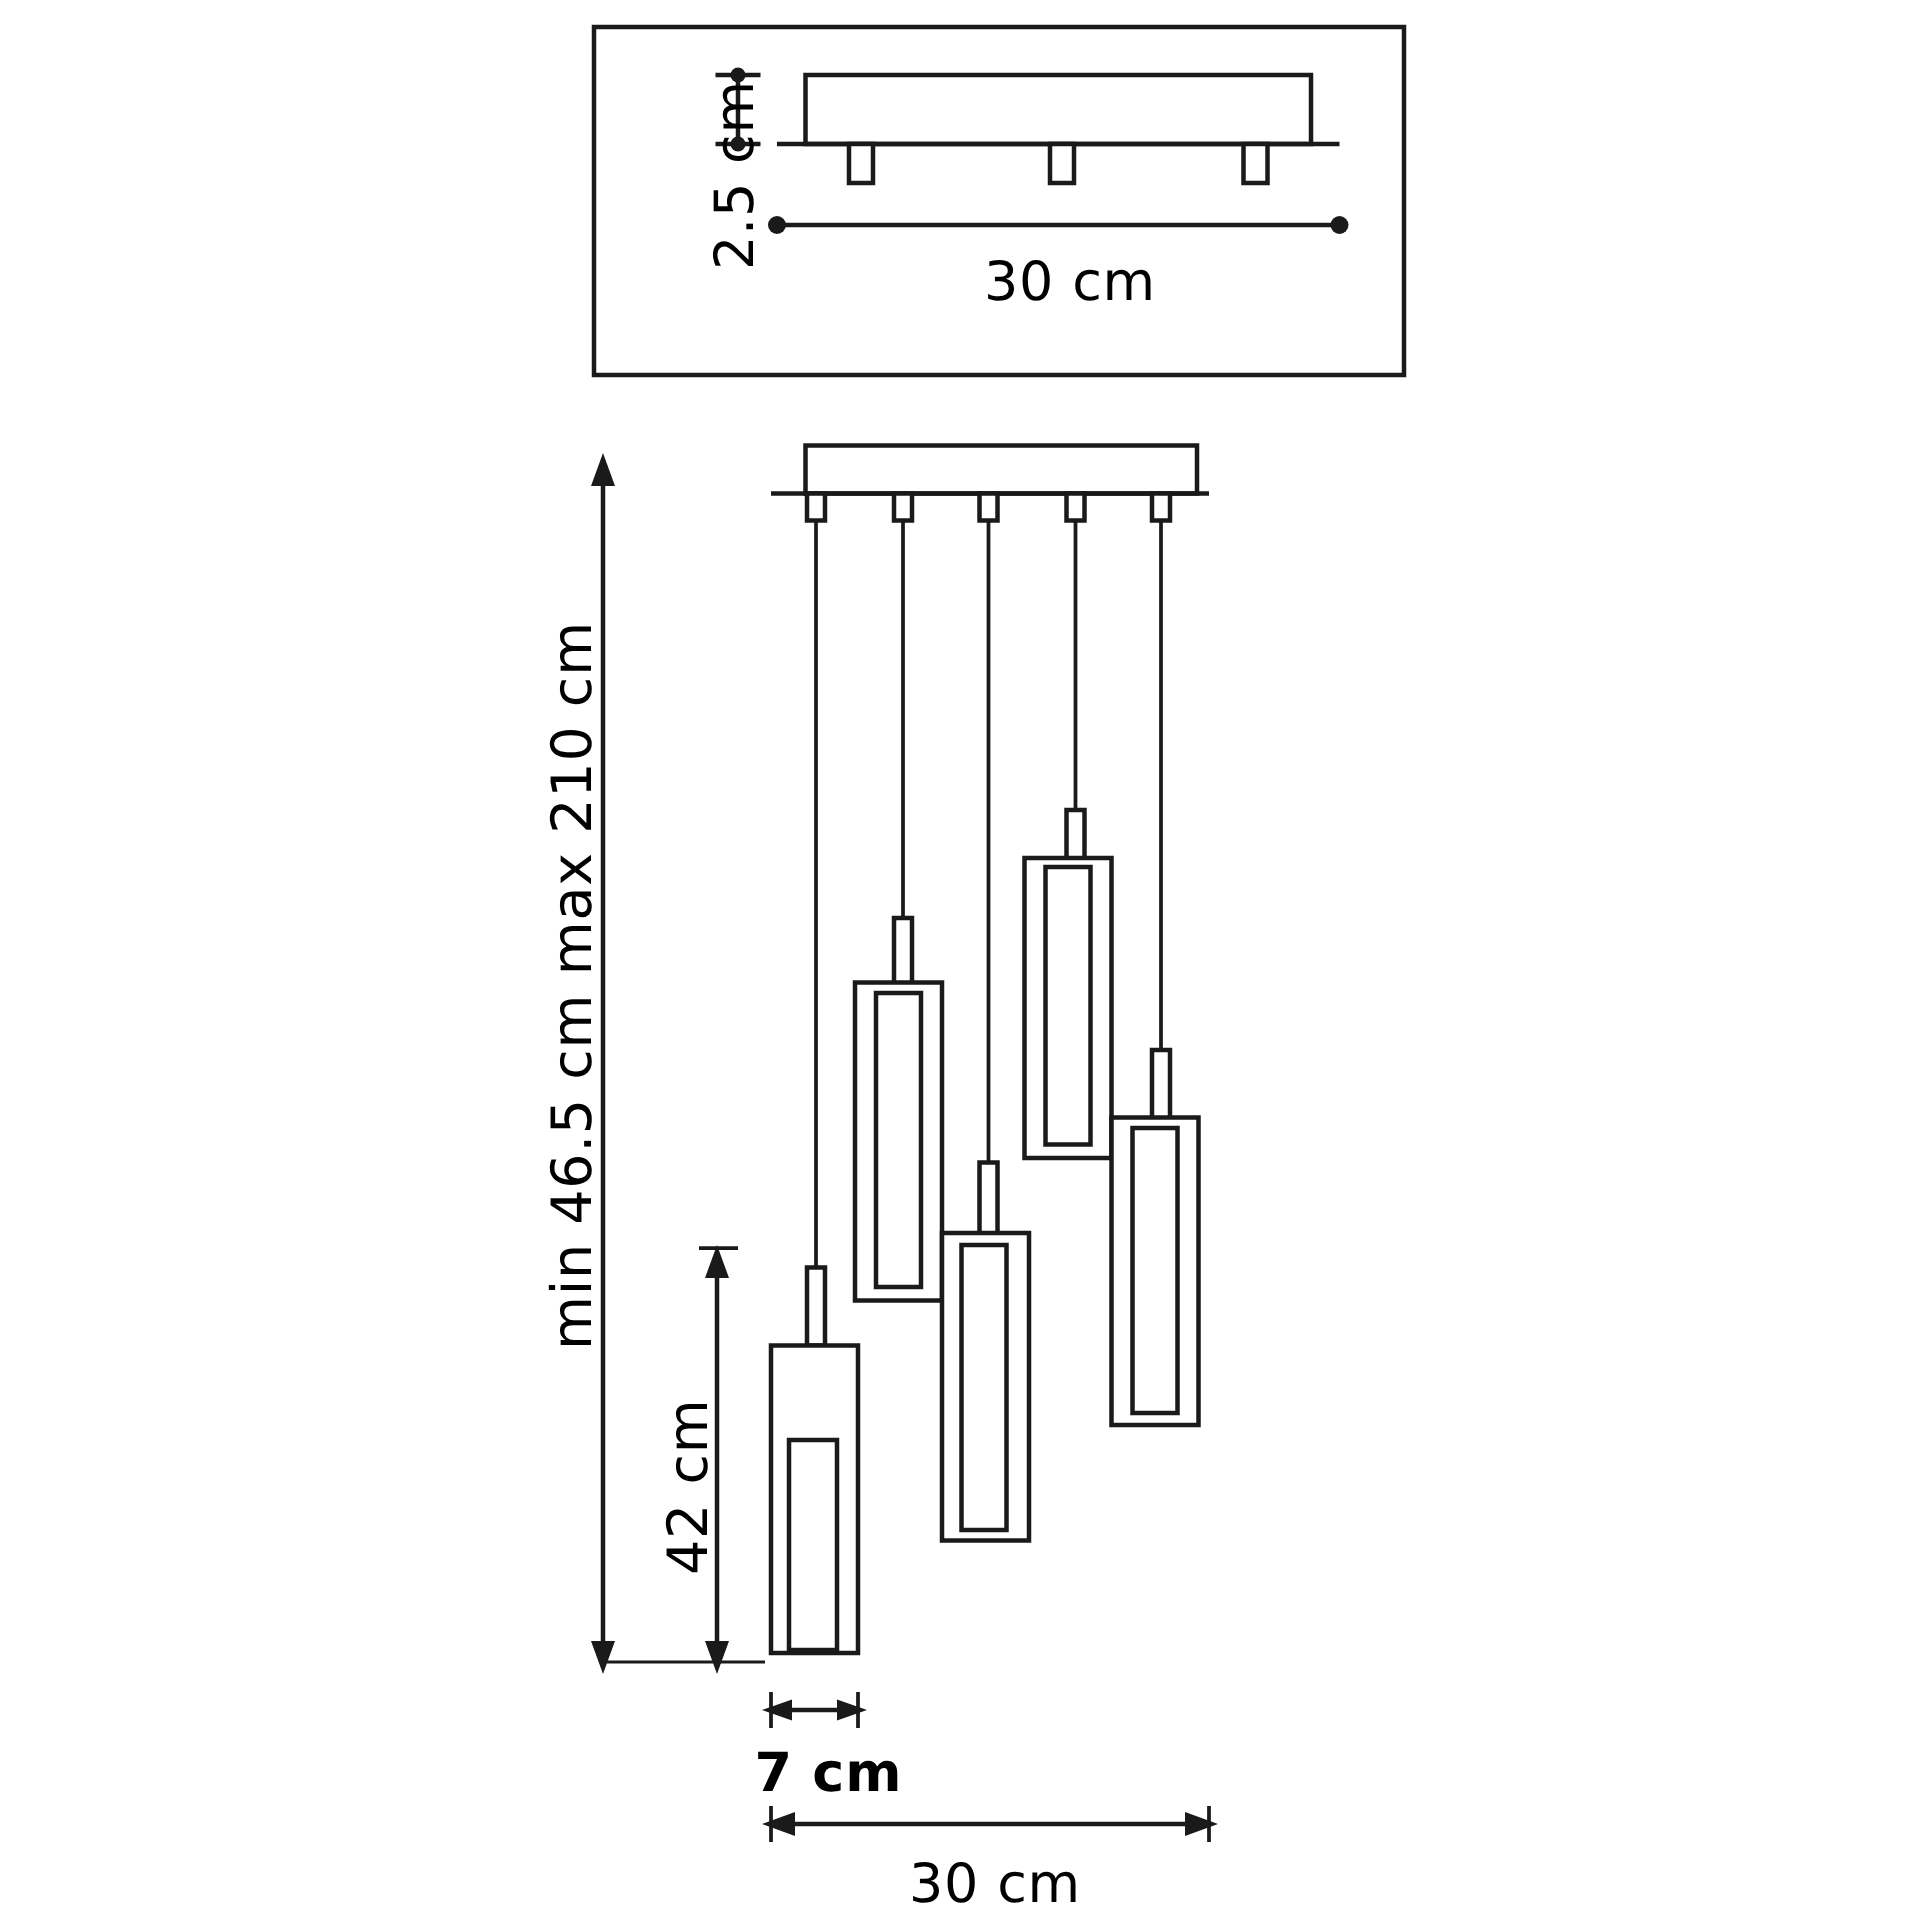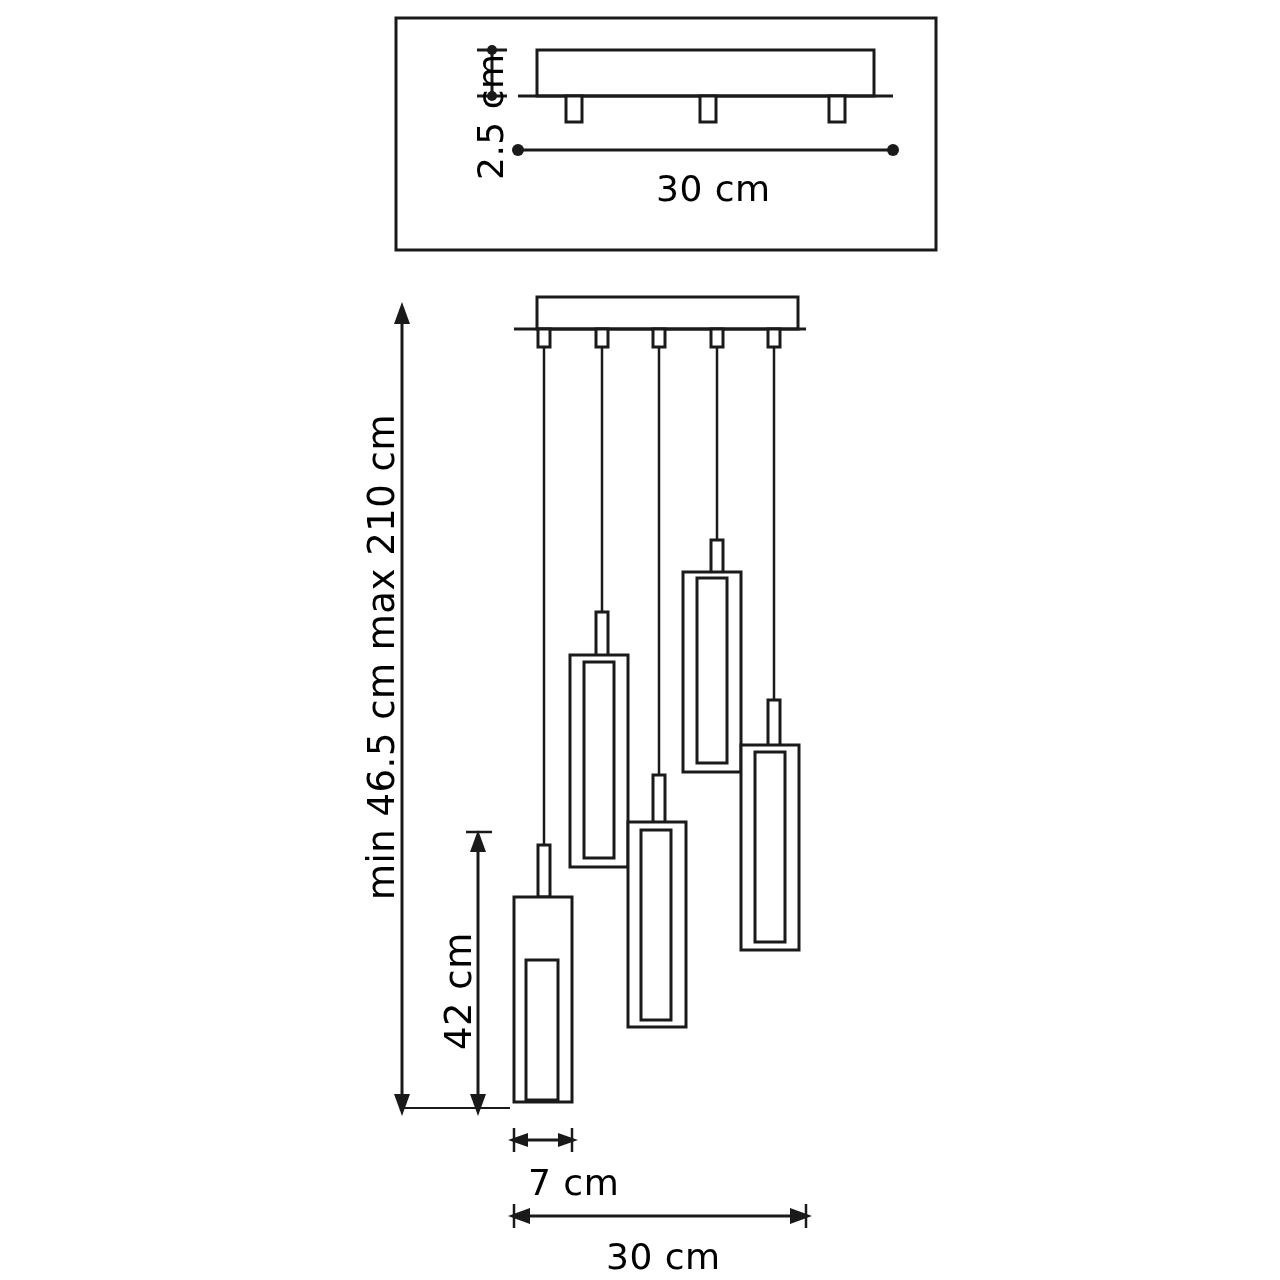--- a/index.html
+++ b/index.html
@@ -129,17 +129,17 @@
   </svg>
 
   <div class="dim-label vertical-label" style="left: 470px; top: 180px;">2.5 cm</div>
 
   <div class="dim-label" style="left: 656px; top: 168px;">30 cm</div>
 
   <div class="dim-label vertical-label" style="left: 360px; top: 900px; font-size: 37px;">min 46.5 cm max 210 cm</div>
 
   <div class="dim-label vertical-label" style="left: 437px; top: 1050px; font-size: 37px;">42 cm</div>
 
-  <div class="dim-label" style="left: 528px; top: 1162px;">7 cm</div>
+  <div class="dim-label" style="left: 503px; top: 1162px; font-weight: bold;">7 cm</div>
 
   <div class="dim-label" style="left: 606px; top: 1236px;">30 cm</div>
 
 </div>
 
 </body></html>

